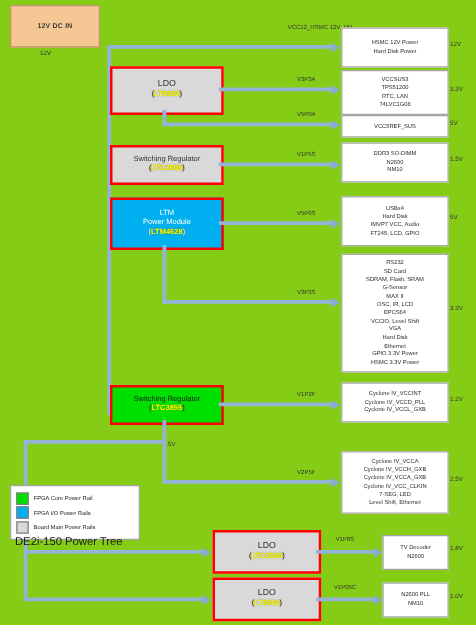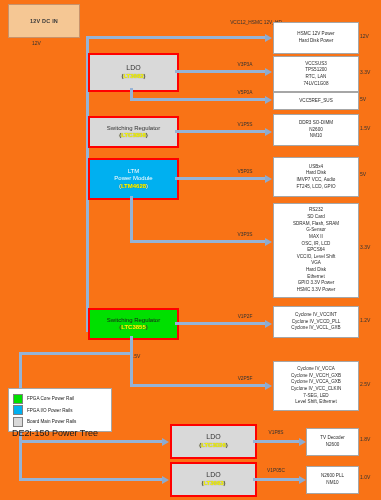--- a/index.html
+++ b/index.html
@@ -7,21 +7,21 @@
     padding: 0;
     background: #ffffff;
   }
   body {
     font-family: "Liberation Sans", sans-serif;
   }
   #canvas {
     position: relative;
     width: 381px;
     height: 500px;
-    background: #f97316;
+    background: #84cc16;
     overflow: hidden;
   }
 
   
   .wire-h {
     position: absolute;
     height: 3px;
     background: #95b3d7;
     box-sizing: border-box;
   }

